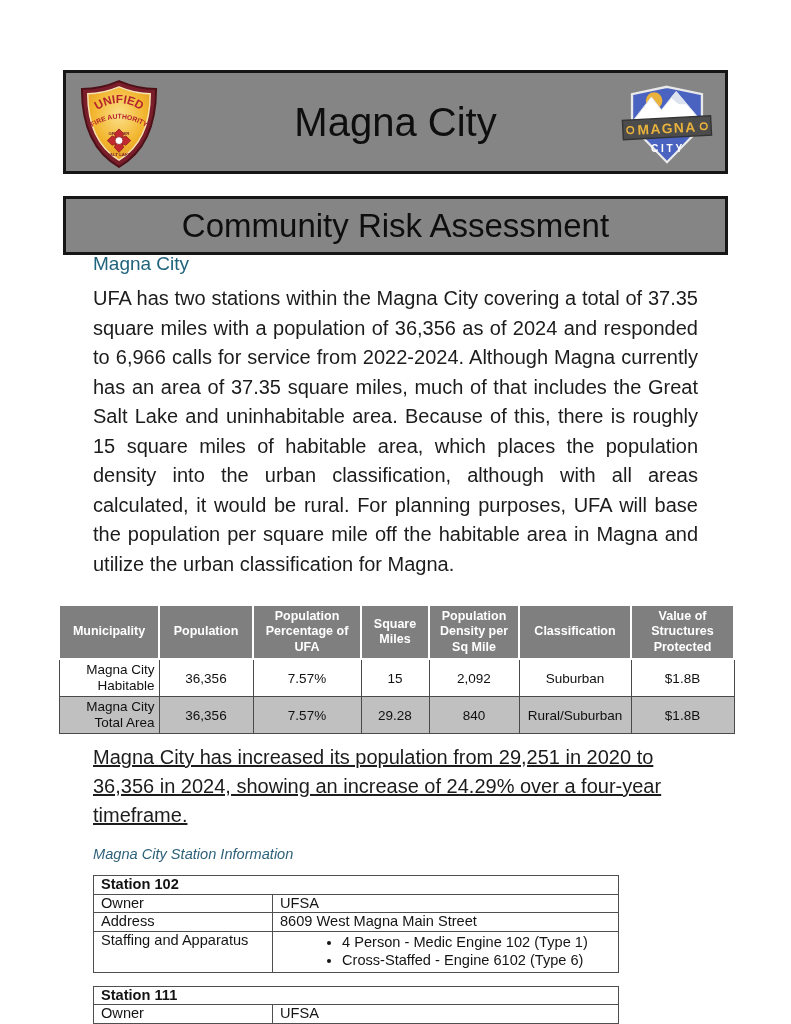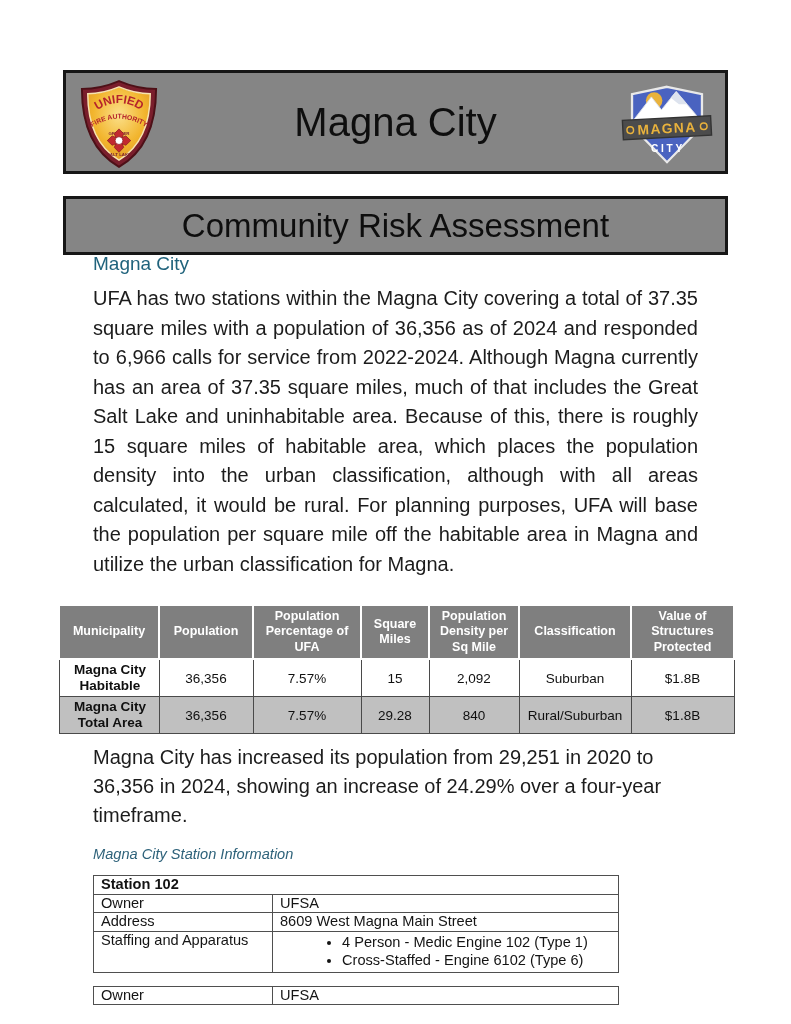--- a/index.html
+++ b/index.html
@@ -32,21 +32,21 @@
   .section-heading {
     margin: 10px 93px 0 93px;
     font-size: 19px; font-weight: 400; color: #20637c;
   }
   .para {
     margin: 9px 93px 0 93px;
     font-size: 20px; line-height: 29.5px;
     color: #1c1c1c;
   }
   .para-justified { text-align: justify; }
-  .para-growth { line-height: 29px; }
+  .para-growth { line-height: 29px; text-decoration: underline; }
   .station-heading {
     margin: 16px 93px 8px 93px;
     font-size: 14.6px; font-style: italic; font-weight: 400;
     color: #2e627a;
   }
 
   
   table.muni {
     border-collapse: collapse;
     margin: 25px 0 0 58px;
@@ -59,21 +59,21 @@
     padding: 2px 2px; text-align: center; vertical-align: middle;
     height: 48px;
   }
   .muni td {
     border: 1px solid #4a4a4a;
     font-size: 13.5px; color: #101010;
     text-align: center; vertical-align: middle;
     padding: 1px 4px; height: 34px;
   }
   .muni td.rowhead {
-    text-align: center; font-weight: bold;
+    text-align: right; font-weight: normal;
     padding-left: 6px; line-height: 16.5px;
   }
   .muni tr.alt td { background: #c0c0c0; }
 
   
   table.station {
     border-collapse: collapse;
     margin: 13px 0 0 93px;
     width: 526px; table-layout: fixed;
   }
@@ -229,20 +229,23 @@
       </tbody>
     </table>
 
     <table class="station station-111">
       <colgroup>
           <col class="lbl">
           <col>
         </colgroup>
       <tbody>
         <tr>
+          <td class="st-title" colspan="2">Station 111</td>
+        </tr>
+        <tr>
           <td>Owner</td>
           <td>UFSA</td>
         </tr>
       </tbody>
     </table>
 
   </div>
 </div>
 
 </body></html>

